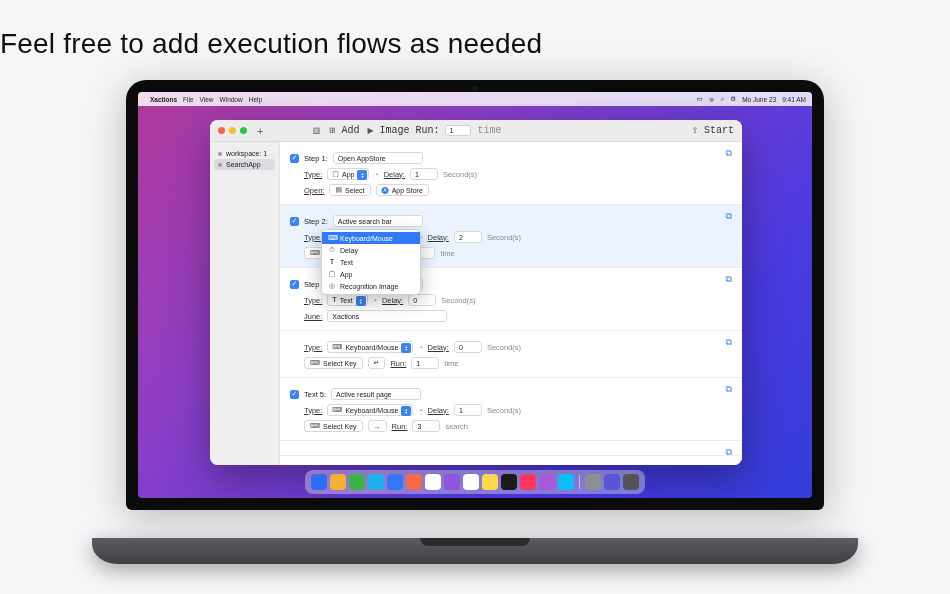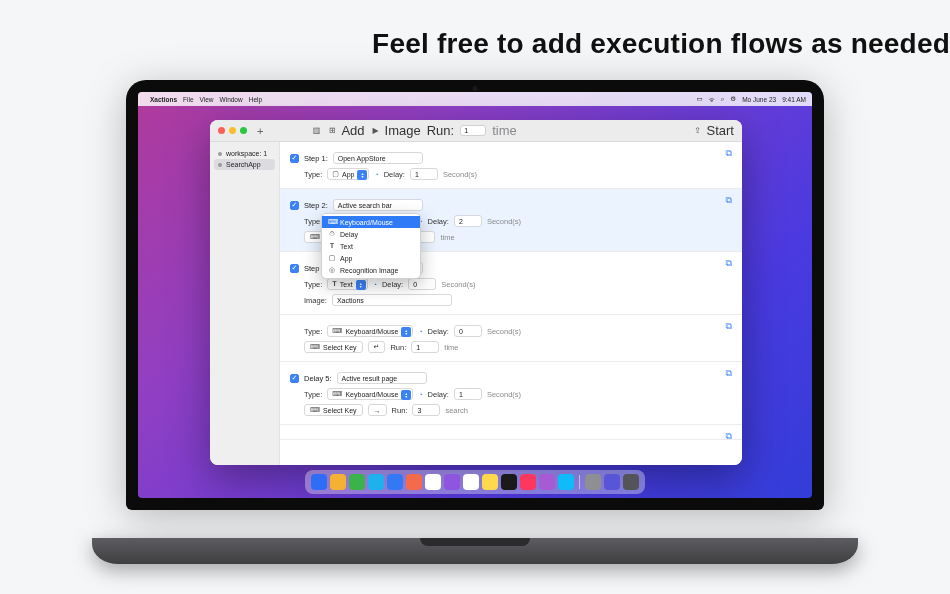--- a/index.html
+++ b/index.html
@@ -1,19 +1,19 @@
 <!DOCTYPE html>
 <html><head>
 <meta charset="utf-8">
 <style>
   * { box-sizing: border-box; margin: 0; padding: 0; }
   html, body { width: 950px; height: 594px; font-family: -apple-system, "Helvetica Neue", Arial, sans-serif; }
   body { background: #f4f6f7; overflow: hidden; position: relative; }
 
-  .headline { text-align: right; font-size: 28px; font-weight: 700; color: #111; padding-top: 28px; letter-spacing: 0.2px; }
+  .headline { text-align: left; font-size: 28px; font-weight: 400; color: #111; padding-top: 28px; letter-spacing: 0.2px; }
 
   .laptop { position: absolute; left: 92px; top: 80px; width: 766px; height: 520px; }
   .screen-frame { position: absolute; left: 34px; top: 0; width: 698px; height: 430px; background: #0b0b0b; border-radius: 20px 20px 6px 6px; padding: 12px; box-shadow: 0 8px 40px rgba(0,0,0,.25); }
   .camera { position:absolute; left:50%; top:6px; width:5px; height:5px; background:#1a1a1a; border-radius:50%; transform:translateX(-50%); }
   .screen { width: 100%; height: 406px; border-radius: 4px; overflow: hidden; position: relative; background: linear-gradient(135deg, #b03a9b 0%, #8f3fc4 30%, #6a3cd5 55%, #4a3ae0 75%, #333dd8 100%); }
   .lid-base { position:absolute; left:0; bottom:36px; width:766px; height:26px; background: linear-gradient(#5d5d61,#3f3f42); border-radius: 0 0 26px 26px / 0 0 20px 20px; box-shadow: 0 6px 20px rgba(0,0,0,.35); }
   .lid-notch { position:absolute; left:50%; top:0; transform:translateX(-50%); width:110px; height:8px; background:#2b2b2e; border-radius:0 0 10px 10px; }
   .macbook-label { position:absolute; left:50%; bottom:42px; transform:translateX(-50%); font-size:9px; color:#8d8d92; letter-spacing:.5px; }
 
   
@@ -28,21 +28,21 @@
   .sep { width:1px; height:14px; background:rgba(255,255,255,.5); margin:0 2px; }
 
   
   .app-window { position:absolute; left:72px; top:28px; width:532px; height:345px; background:#f4f4f5; border-radius:8px; box-shadow:0 14px 40px rgba(0,0,0,.35); overflow:hidden; display:flex; flex-direction:column; font-size:7.5px; color:#222; }
   .titlebar { height:22px; display:flex; align-items:center; padding:0 8px; gap:6px; background:#ececed; border-bottom:1px solid #dcdcdd; }
   .traffic { display:flex; gap:4px; }
   .tl { width:7px; height:7px; border-radius:50%; }
   .add { font-size:11px; color:#666; margin-left:4px; cursor:default; }
   .tb-group { display:flex; align-items:center; gap:4px; }
   .tb-icon { width:10px; height:10px; display:inline-flex; align-items:center; justify-content:center; font-size:8px; color:#555; }
-  .tb-label { font-size:13px; color:#333; }
+  .tb-label { font-size:10px; color:#333;font-family:Liberation Mono, monospace; }
   .tb-field { width:26px; height:11px; border:1px solid #d0d0d2; border-radius:3px; background:#fff; font-size:7px; padding:0 3px; display:flex; align-items:center; }
   .spacer { flex:1; }
 
   .app-body { flex:1; display:flex; overflow:hidden; }
   .sidebar { width:70px; background:#efeff0; border-right:1px solid #e2e2e3; padding:6px 4px; }
   .sb-item { display:flex; align-items:center; gap:4px; padding:2px 4px; border-radius:3px; font-size:7px; color:#222; }
   .sb-item .dot { width:4px; height:4px; border-radius:50%; background:#9a9aa0; flex-shrink:0; }
   .sb-item.sel { background:#dcdce0; }
 
   .content { flex:1; overflow-y:auto; background:#fff; }
@@ -51,21 +51,21 @@
   .step { border-bottom:1px solid #eceCEE; padding:6px 10px 8px 10px; position:relative; }
   .step.highlight { background:#eaf3ff; }
   .row { display:flex; align-items:center; gap:5px; margin-top:4px; flex-wrap:wrap; }
   .chk { width:9px; height:9px; border:1px solid #3b82f6; border-radius:2px; background:#3b82f6; position:relative; flex-shrink:0; }
   .chk::after { content:"✓"; color:#fff; font-size:7px; position:absolute; left:0.5px; top:-1px; }
   .step-label { font-weight:500; }
   .name-field, .text-field { border:1px solid #d8d8da; border-radius:3px; background:#fff; height:12px; padding:0 4px; display:flex; align-items:center; font-size:7px; min-width:90px; }
   .type-select { border:1px solid #d8d8da; border-radius:3px; background:#fff; height:12px; padding:0 14px 0 4px; display:flex; align-items:center; gap:3px; font-size:7px; position:relative; }
   .type-select .arrows { position:absolute; right:1px; top:1px; width:10px; height:10px; background:#3b82f6; border-radius:2px; display:flex; flex-direction:column; align-items:center; justify-content:center; color:#fff; font-size:4px; line-height:3px; }
   .mini-icon { font-size:7px; color:#555; }
-  .lbl { color:#333; }
+  .lbl { color:#333;text-decoration:underline; }
   .muted { color:#8a8a8e; }
   .num-field { border:1px solid #d8d8da; border-radius:3px; background:#fff; height:12px; width:28px; padding:0 4px; display:flex; align-items:center; font-size:7px; }
   .dup-icon { position:absolute; right:10px; top:6px; color:#3b82f6; font-size:9px; }
   .indent { padding-left:14px; }
 
   
   .popover { position:absolute; left:41px; top:12px; width:100px; background:#fff; border:1px solid #d0d0d2; border-radius:5px; box-shadow:0 6px 18px rgba(0,0,0,.25); z-index:5; padding:2px 0; }
   .popover .opt { display:flex; align-items:center; gap:4px; padding:2px 6px; font-size:7px; color:#222; }
   .popover .opt.sel { background:#2f7af7; color:#fff; }
   .popover .mini-icon { width:8px; text-align:center; font-size:7px; }
@@ -155,20 +155,25 @@
       <span class="type-select">
         <span class="mini-icon">▢</span>
         <span>App</span>
         <span class="arrows">▴<br>▾</span>
       </span>
       <span class="mini-icon" style="color:#3b82f6">◔</span>
       <span class="lbl">Delay:</span>
       <span class="num-field">1</span>
       <span class="muted">Second(s)</span>
     </div>
+                <div class="row indent">
+        <span class="lbl">Open:</span>
+        <span class="key-btn"><span class="mini-icon">▤</span>Select</span>
+        <span class="key-btn"><span class="mini-icon" style="color:#2f7af7">🅐</span>App Store</span>
+      </div>
               </div>
               <div class="step highlight" style="position: relative;">
     <div class="row">
       <span class="chk"></span>
       <span class="step-label">Step 2:</span>
       <span class="name-field">Active search bar</span>
     </div>
     <span class="dup-icon">⧉</span>
     <div class="row indent">
       <span class="lbl">Type:</span>
@@ -225,21 +230,21 @@
         <span class="mini-icon">𝐓</span>
         <span>Text</span>
         <span class="arrows">▴<br>▾</span>
       </span>
       <span class="mini-icon" style="color:#3b82f6">◔</span>
       <span class="lbl">Delay:</span>
       <span class="num-field">0</span>
       <span class="muted">Second(s)</span>
     </div>
                 <div class="row indent">
-        <span class="lbl">Image:</span>
+        <span class="lbl">June:</span>
         <span class="text-field" style="min-width:120px">Xactions</span>
       </div>
               </div>
               <div class="step">
     <span class="dup-icon">⧉</span>
     <div class="row indent">
       <span class="lbl">Type:</span>
       <span class="type-select">
         <span class="mini-icon">⌨</span>
         <span>Keyboard/Mouse</span>
@@ -254,21 +259,21 @@
         <span class="key-btn"><span class="mini-icon">⌨</span>Select Key</span>
         <span class="key-btn" style="min-width:14px;justify-content:center">↵</span>
         <span class="lbl">Run:</span>
         <span class="num-field">1</span>
         <span class="muted">time</span>
       </div>
               </div>
               <div class="step">
     <div class="row">
       <span class="chk"></span>
-      <span class="step-label">Delay 5:</span>
+      <span class="step-label">Text 5:</span>
       <span class="name-field">Active result page</span>
     </div>
     <span class="dup-icon">⧉</span>
     <div class="row indent">
       <span class="lbl">Type:</span>
       <span class="type-select">
         <span class="mini-icon">⌨</span>
         <span>Keyboard/Mouse</span>
         <span class="arrows">▴<br>▾</span>
       </span>

